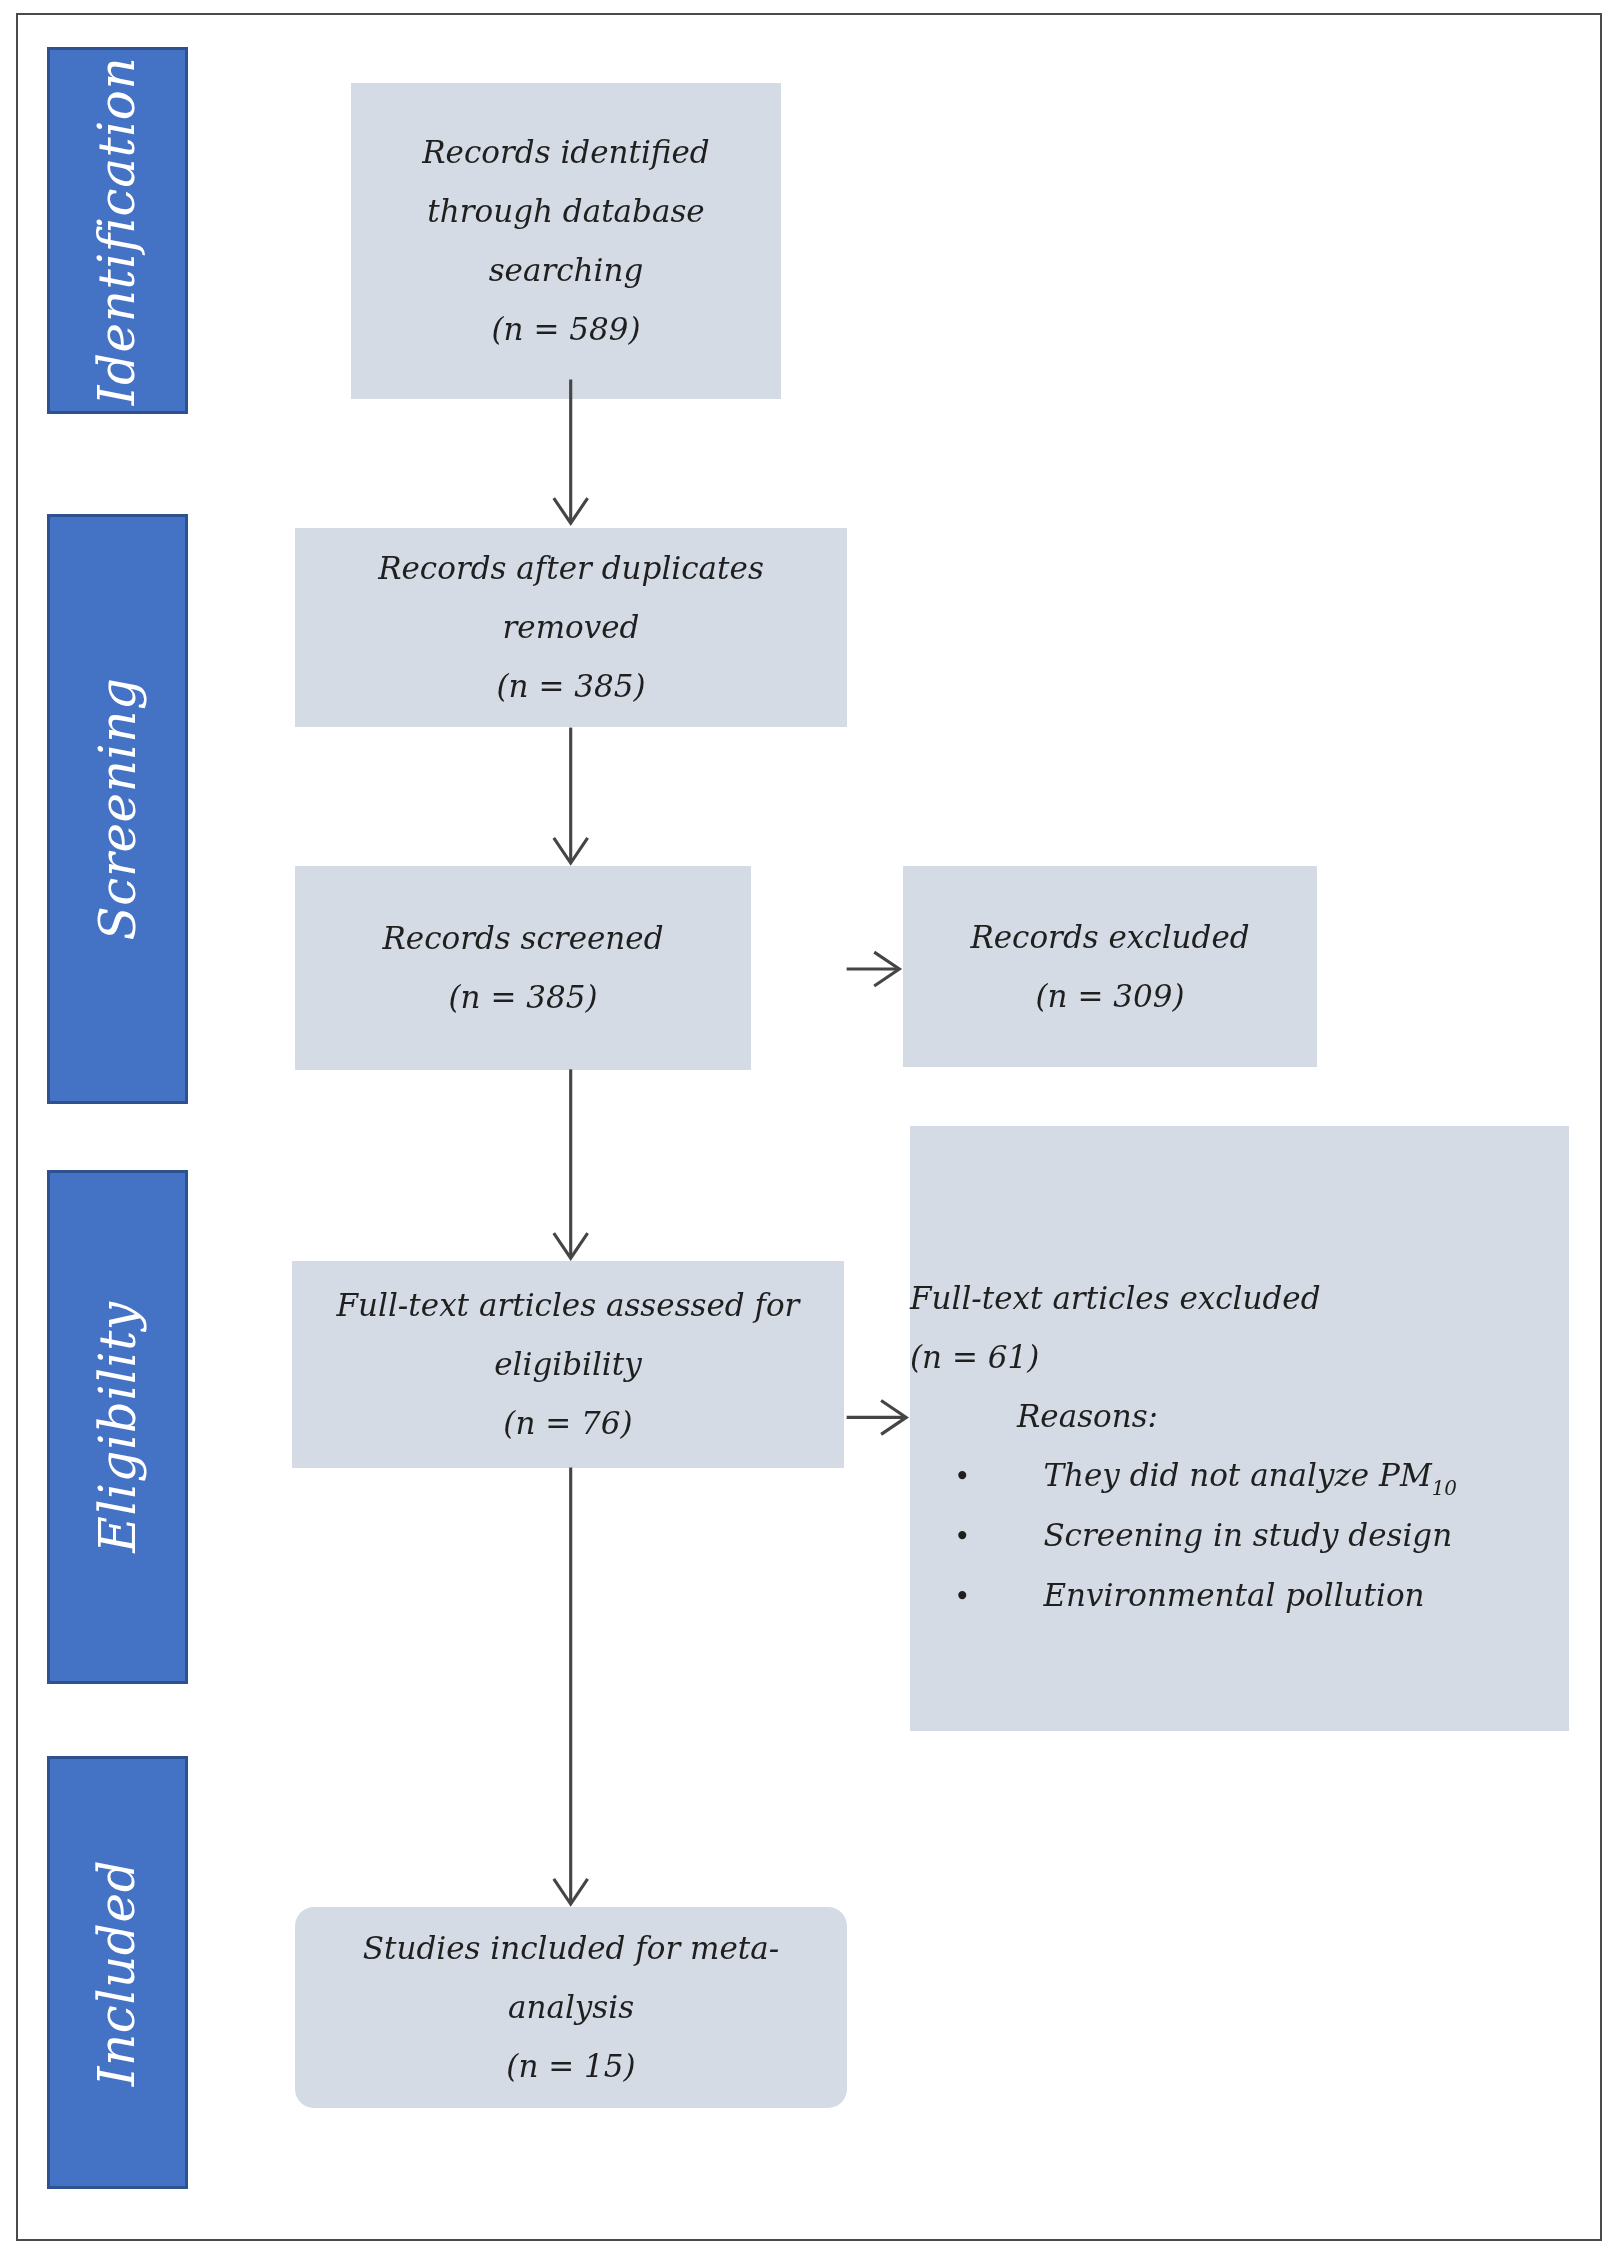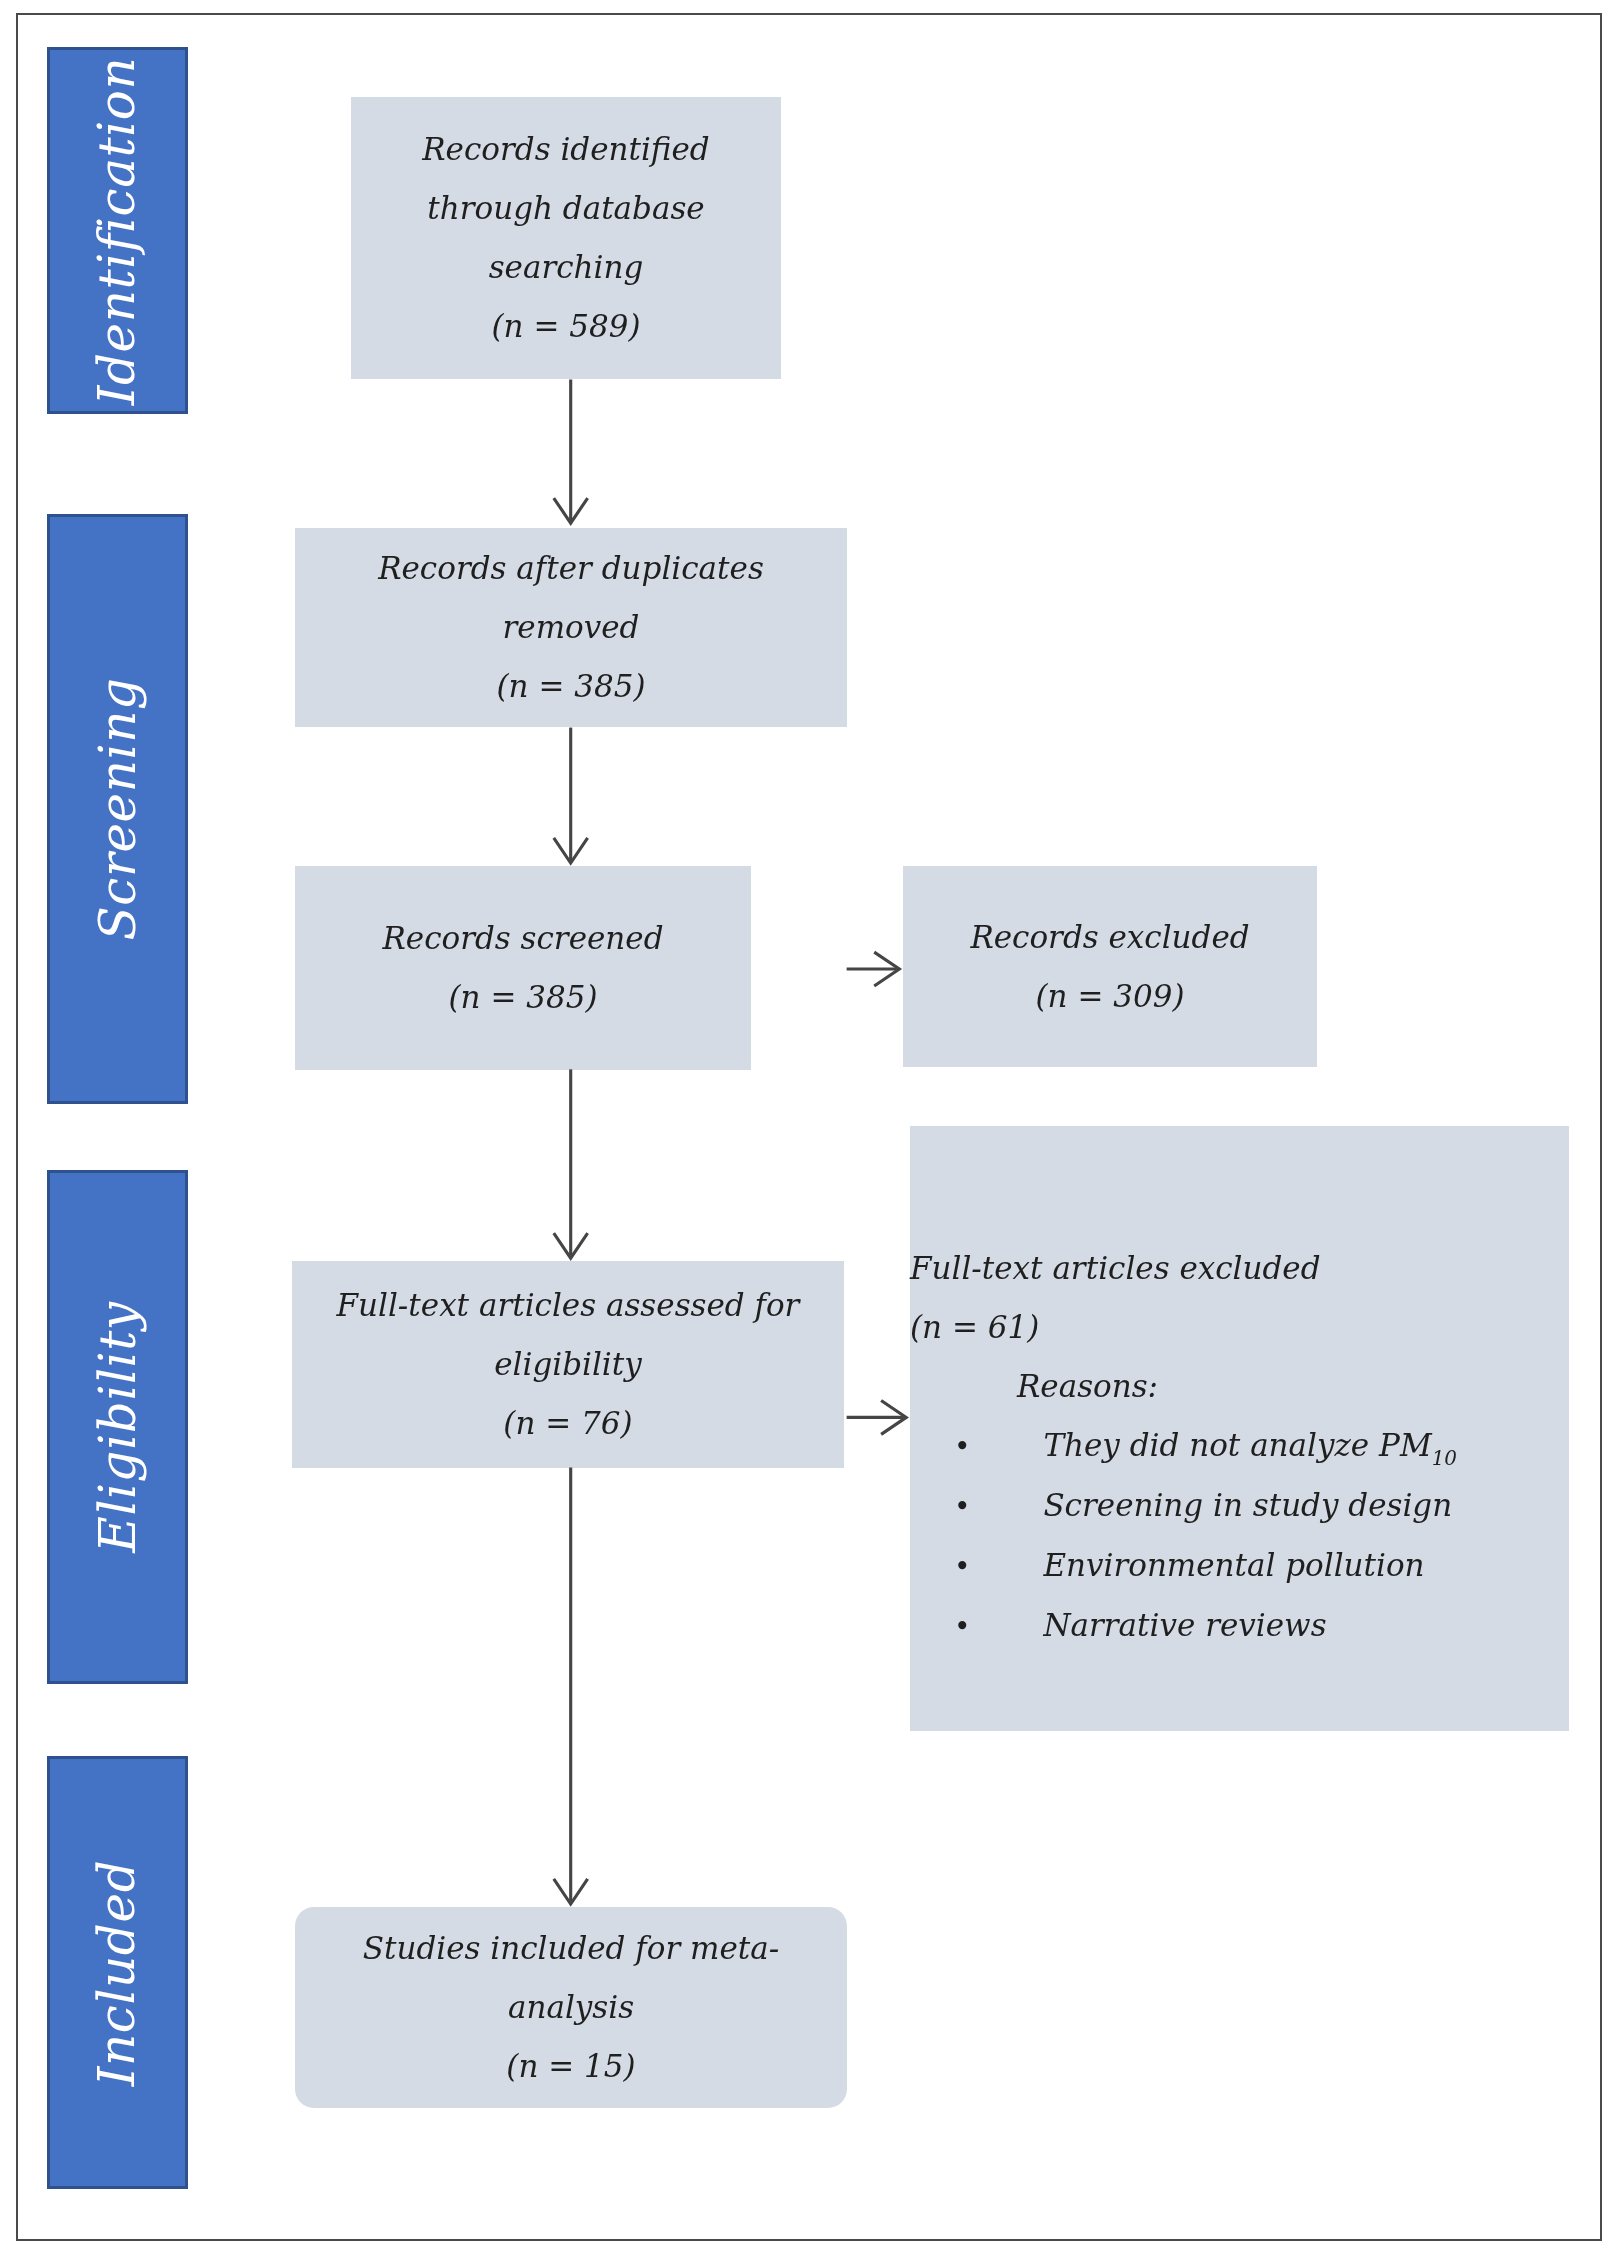--- a/index.html
+++ b/index.html
@@ -107,21 +107,21 @@
 <div class="side-box" style="top:514px;height:590px;">
   <span class="vlabel">Screening</span>
 </div>
 <div class="side-box" style="top:1170px;height:514px;">
   <span class="vlabel">Eligibility</span>
 </div>
 <div class="side-box" style="top:1756px;height:433px;">
   <span class="vlabel">Included</span>
 </div>
 
-<div class="gray-box" style="left:351px;top:97px;width:430px;height:282px;">
+<div class="gray-box" style="left:351px;top:83px;width:430px;height:316px;">
   <span class="line">Records identified</span>
   <span class="line">through database</span>
   <span class="line">searching</span>
   <span class="line">(n = 589)</span>
 </div>
 
 <div class="gray-box" style="left:295px;top:528px;width:552px;height:199px;">
   <span class="line">Records after duplicates</span>
   <span class="line">removed</span>
   <span class="line">(n = 385)</span>
@@ -152,24 +152,20 @@
     <span class="bullet-text"><span>They did not analyze PM</span><sub class="pm-sub">10</sub></span>
   </span>
   <span class="line bullet-row">
     <span class="bullet-dot">•</span>
     <span class="bullet-text">Screening in study design</span>
   </span>
   <span class="line bullet-row">
     <span class="bullet-dot">•</span>
     <span class="bullet-text">Environmental pollution</span>
   </span>
-  <span class="line bullet-row">
-    <span class="bullet-dot">•</span>
-    <span class="bullet-text">Narrative reviews</span>
-  </span>
 </div>
 
 <div class="gray-box" style="left:295px;top:1907px;width:552px;height:201px;border-radius:19px;">
   <span class="line">Studies included for meta-</span>
   <span class="line">analysis</span>
   <span class="line">(n = 15)</span>
 </div>
 
 <svg class="arrows" viewBox="0 0 2580 3605" xmlns="http://www.w3.org/2000/svg">
   <g stroke="#454545" stroke-width="5" fill="none">

